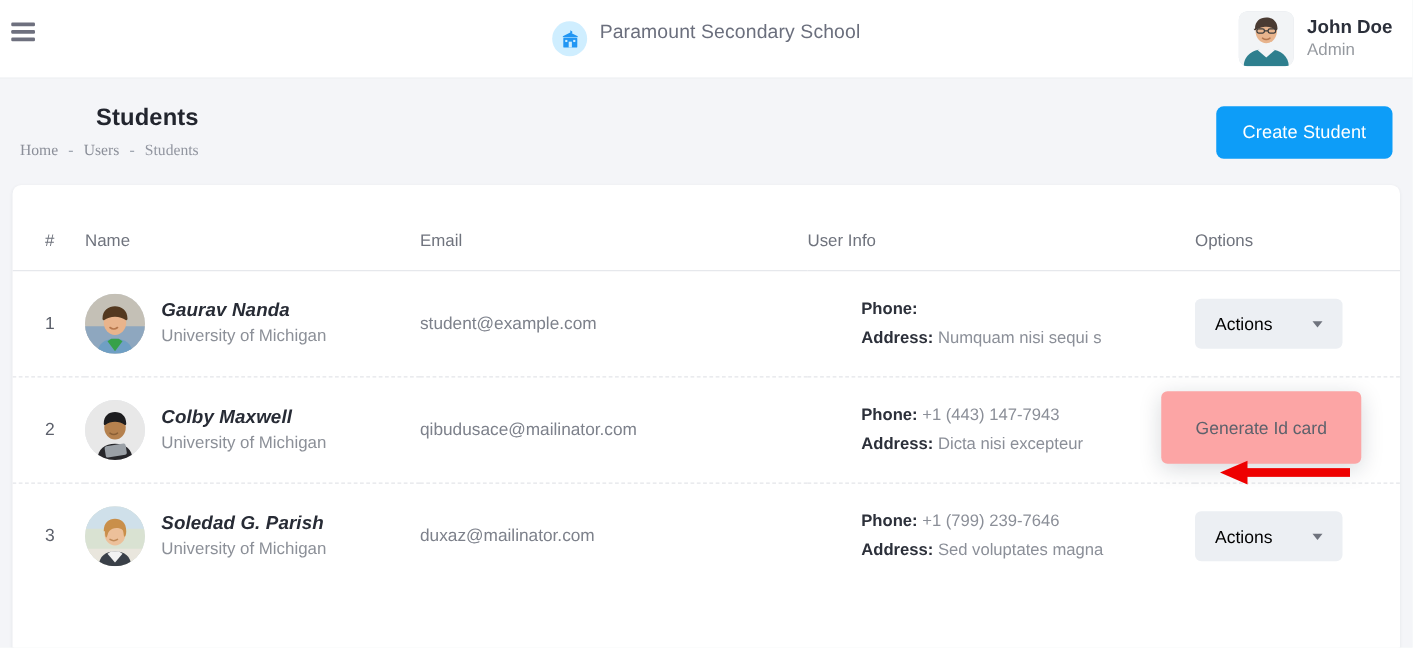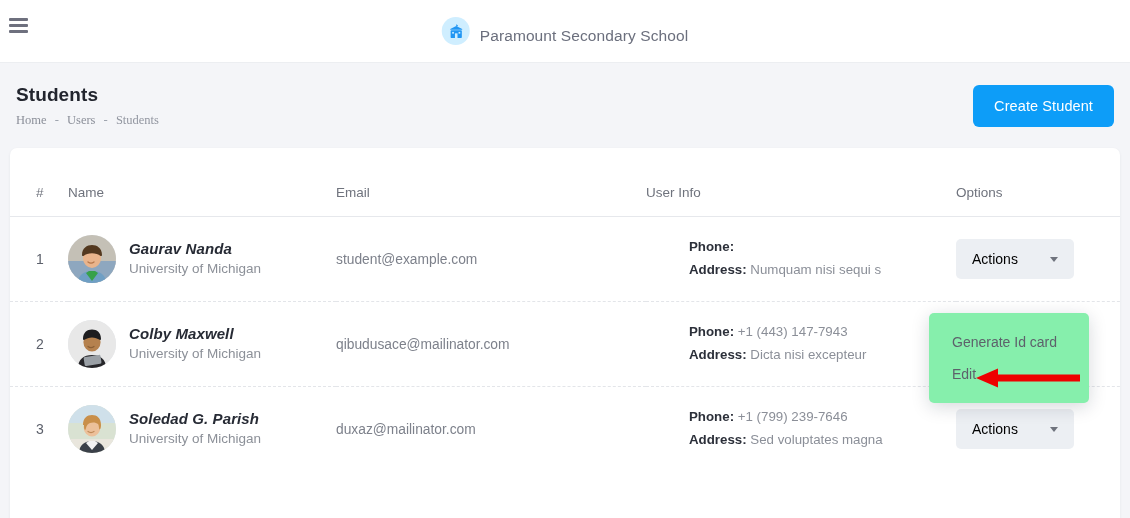--- a/index.html
+++ b/index.html
@@ -27,21 +27,21 @@
     cursor: pointer;
   }
   .hamburger span {
     display: block; height: 2.6px; width: 100%;
     background: #6e707e; border-radius: 1px;
   }
   .brand {
     position: absolute;
     left: 50%; top: 50%;
     transform: translate(-50%, -50%);
-    display: flex; align-items: flex-end; gap: 10px;
+    display: flex; align-items: flex-start; gap: 10px;
     white-space: nowrap;
   }
   .brand-badge {
     width: 28px; height: 28px; border-radius: 50%;
     background: #cfeeff;
     display: flex; align-items: center; justify-content: center;
     flex: none;
   }
   .brand-badge svg { display: block; }
   .brand-name {
@@ -63,21 +63,21 @@
   .profile-name { font-size: 15px; font-weight: 700; color: #2b2f3a; }
   .profile-role { font-size: 13.5px; color: #95999f; }
 
   
   .pagehead {
     position: relative;
     height: 85px;
     padding: 0 16px;
     display: flex; align-items: center; justify-content: space-between;
   }
-  .pagehead-left { padding-left: 0px; }
+  .pagehead-left { padding-left: 0px; text-align: right; }
   .page-title {
     font-size: 19px; font-weight: 700; color: #22252e;
     letter-spacing: .1px; margin-bottom: 7px;
   }
   .breadcrumb { font-size: 12.5px; color: #8b8f99; font-family: Liberation Serif, serif; }
   .breadcrumb .crumb { cursor: pointer; }
   .breadcrumb .crumb:last-child { color: #9296a0; }
   .breadcrumb .sep { margin: 0 5px; color: #9aa0ab; }
   .btn-create {
     background: #0d9df8;
@@ -169,25 +169,26 @@
     border-left: 4.5px solid transparent;
     border-right: 4.5px solid transparent;
     border-top: 5px solid #6f737d;
   }
 
   
   .dropdown {
     position: absolute;
     left: 929px; top: 313px;
     width: 160px;
-    background: #86efac;
+    background: #fca5a5;
     border-radius: 5px;
     box-shadow: 0 4px 18px rgba(20,30,50,.17);
     padding: 13px 0;
     z-index: 40;
+    text-align: center;
   }
   .dropdown-item {
     font-size: 14px;
     color: #5d616b;
     padding: 8px 23px;
     cursor: pointer;
     white-space: nowrap;
   }
 
   .arrow-annot {
@@ -218,20 +219,39 @@
         <path d="M12 4.2l-8.4 4.3v1.1h16.8V8.5L12 4.2z" fill="#2196f3"></path>
         <rect x="4.1" y="10.2" width="15.8" height="11" rx="1" fill="#2196f3"></rect>
         <rect x="10.2" y="14.6" width="3.6" height="6.6" fill="#cfeeff"></rect>
         <rect x="6.3" y="12.6" width="2.4" height="2.4" fill="#cfeeff"></rect>
         <rect x="15.3" y="12.6" width="2.4" height="2.4" fill="#cfeeff"></rect>
       </svg>
     </div>
     <div class="brand-name">Paramount Secondary School</div>
   </div>
 
+  <div class="profile">
+    <div class="avatar-user">
+      <svg class="ph" viewBox="0 0 44 44" aria-hidden="true">
+        <rect width="44" height="44" fill="#f2f4f6"></rect>
+        <path d="M4 44c0-9 8-14 18-14s18 5 18 14z" fill="#2e7f8e"></path>
+        <path d="M15 31l7 6 7-6 -4-2h-6z" fill="#f3f4f6"></path>
+        <ellipse cx="22" cy="16" rx="8.5" ry="9.5" fill="#e8b48d"></ellipse>
+        <path d="M13 14c0-6 4-9 9-9s9 3 9 9c0 1-1 1.5-1.6 1-1.6-1.4-4.6-2.6-7.4-2.6S15.2 13.6 13.6 15c-.6.5-1.6 0-1.6-1z" fill="#4a3b33"></path>
+        <rect x="14.5" y="14" width="6" height="3.4" rx="1.4" fill="none" stroke="#3b3b3b" stroke-width="1"></rect>
+        <rect x="23.5" y="14" width="6" height="3.4" rx="1.4" fill="none" stroke="#3b3b3b" stroke-width="1"></rect>
+        <line x1="20.5" y1="15.6" x2="23.5" y2="15.6" stroke="#3b3b3b" stroke-width="1"></line>
+        <path d="M19 21.5c1.8 1.4 4.2 1.4 6 0" stroke="#b5774f" stroke-width="1.2" fill="none" stroke-linecap="round"></path>
+      </svg>
+    </div>
+    <div class="profile-text">
+      <div class="profile-name">John Doe</div>
+      <div class="profile-role">Admin</div>
+    </div>
+  </div>
 </div>
 
 <div class="pagehead">
   <div class="pagehead-left">
     <div class="page-title">Students</div>
     <div class="breadcrumb">
       <span class="crumb">Home</span>
       <span class="sep">-</span>
       <span class="crumb">Users</span>
       <span class="sep">-</span>
@@ -373,19 +393,18 @@
           </button>
         </td>
       </tr>
 
     </tbody>
   </table>
 </div>
 
 <div class="dropdown">
   <div class="dropdown-item">Generate Id card</div>
-  <div class="dropdown-item">Edit</div>
 </div>
 
 <svg class="arrow-annot" viewBox="0 0 104 20">
   <polygon points="0,10 22,0.5 22,19.5" fill="#ee0000"></polygon>
   <rect x="20" y="6.5" width="84" height="7" fill="#ee0000"></rect>
 </svg>
 
 </body></html>

